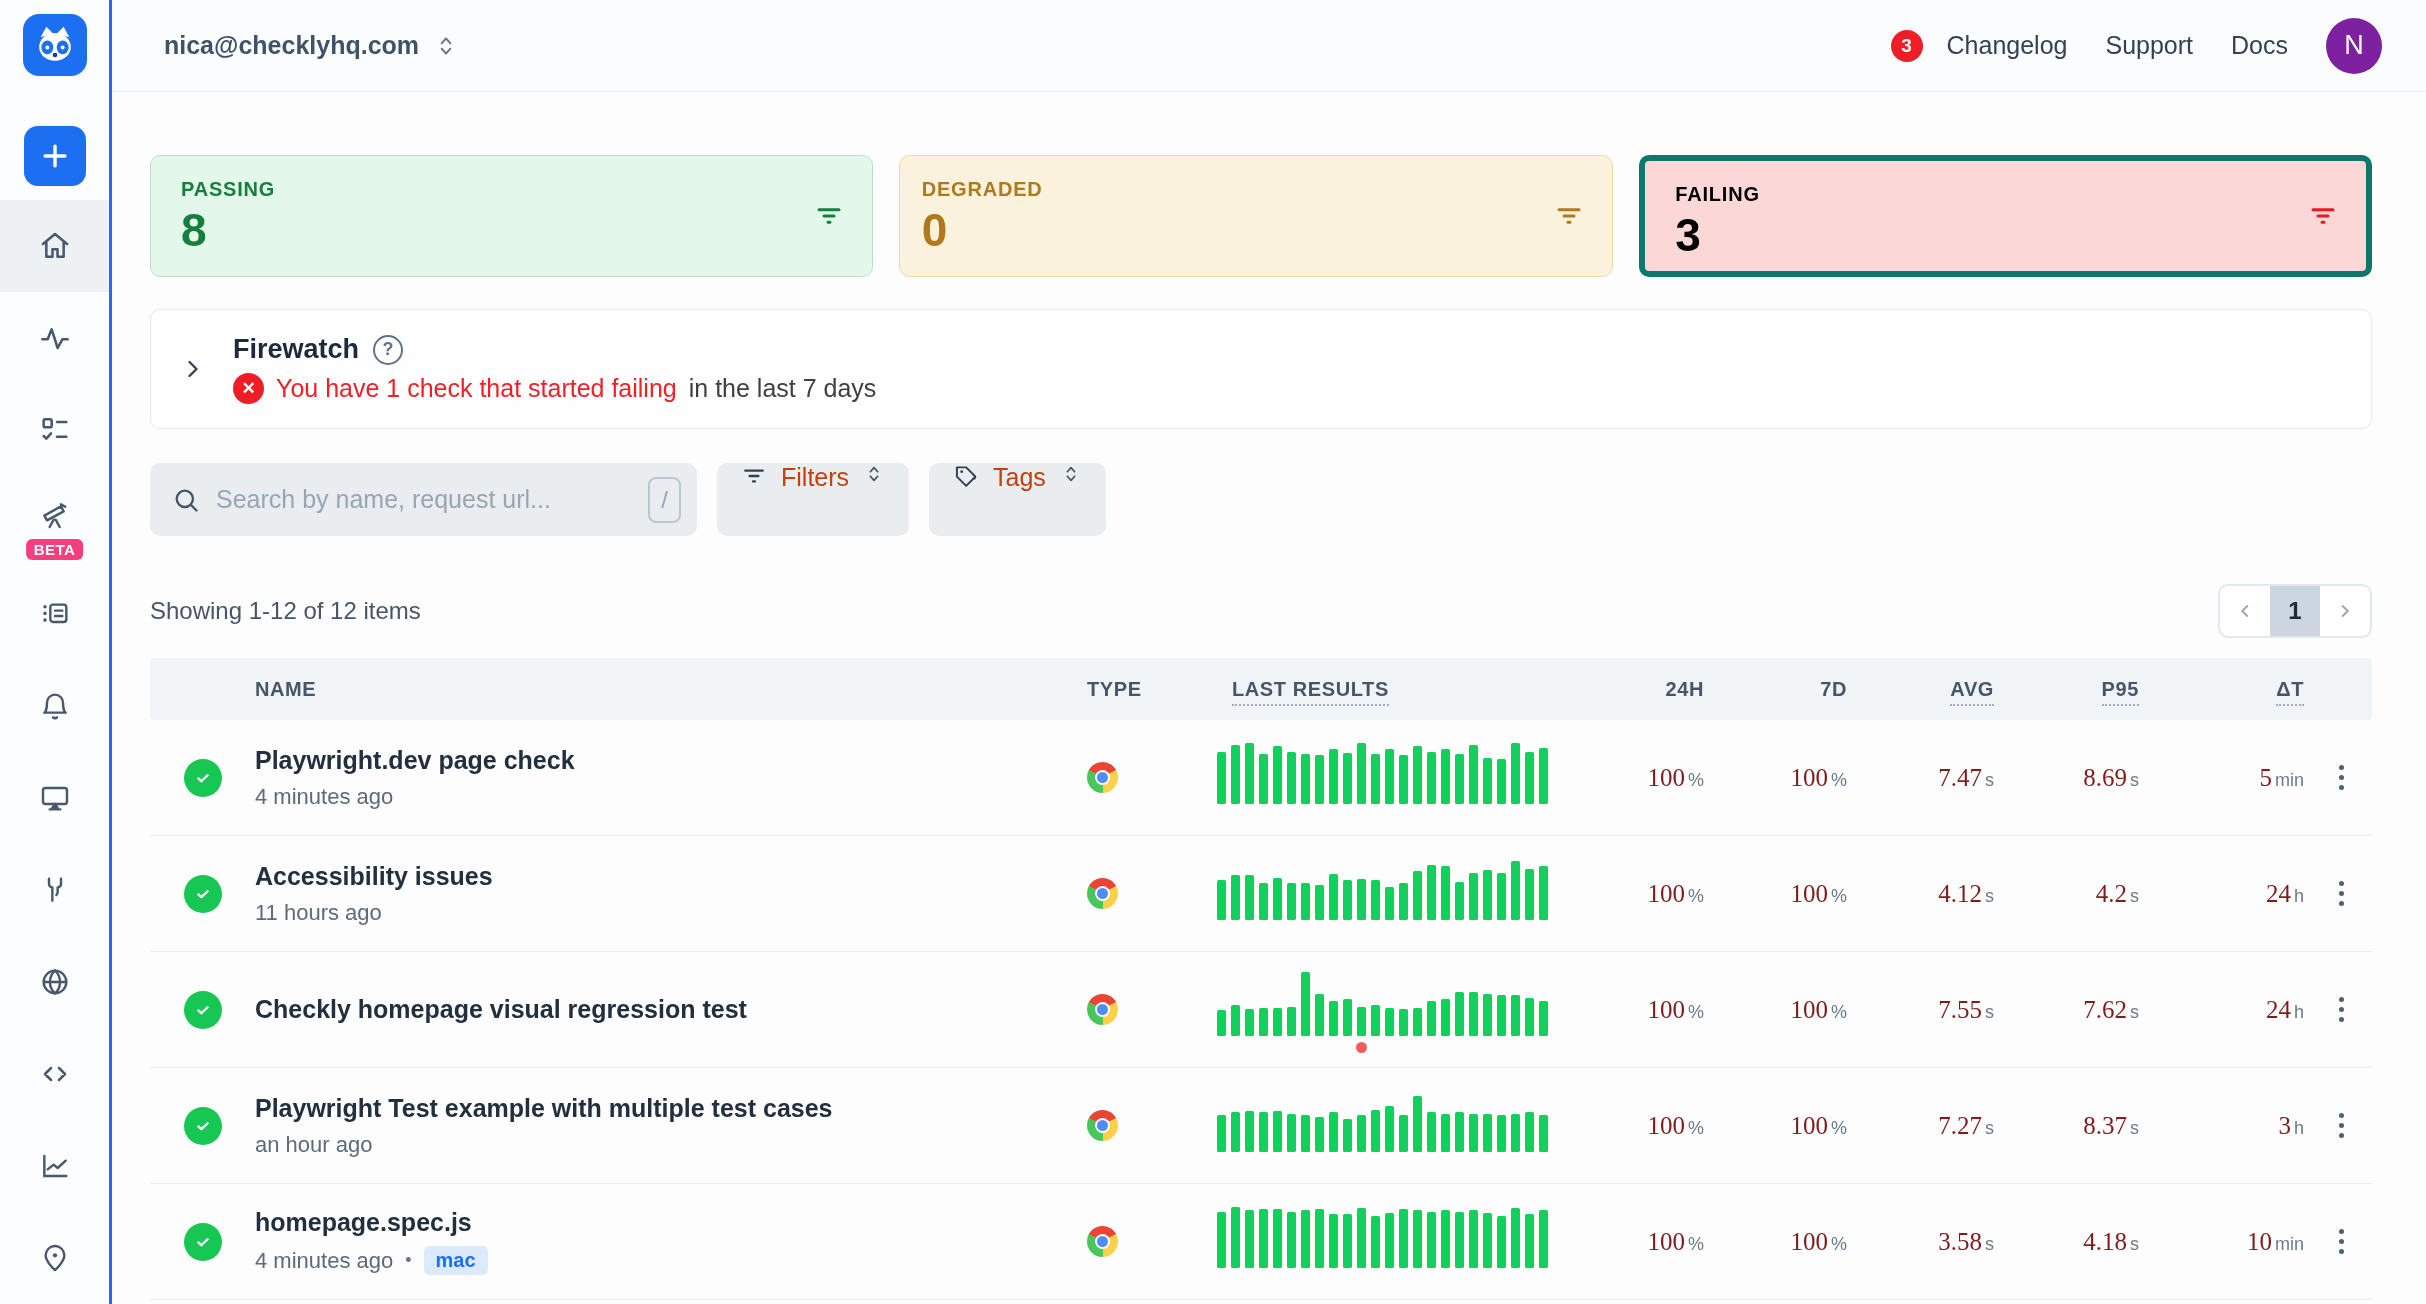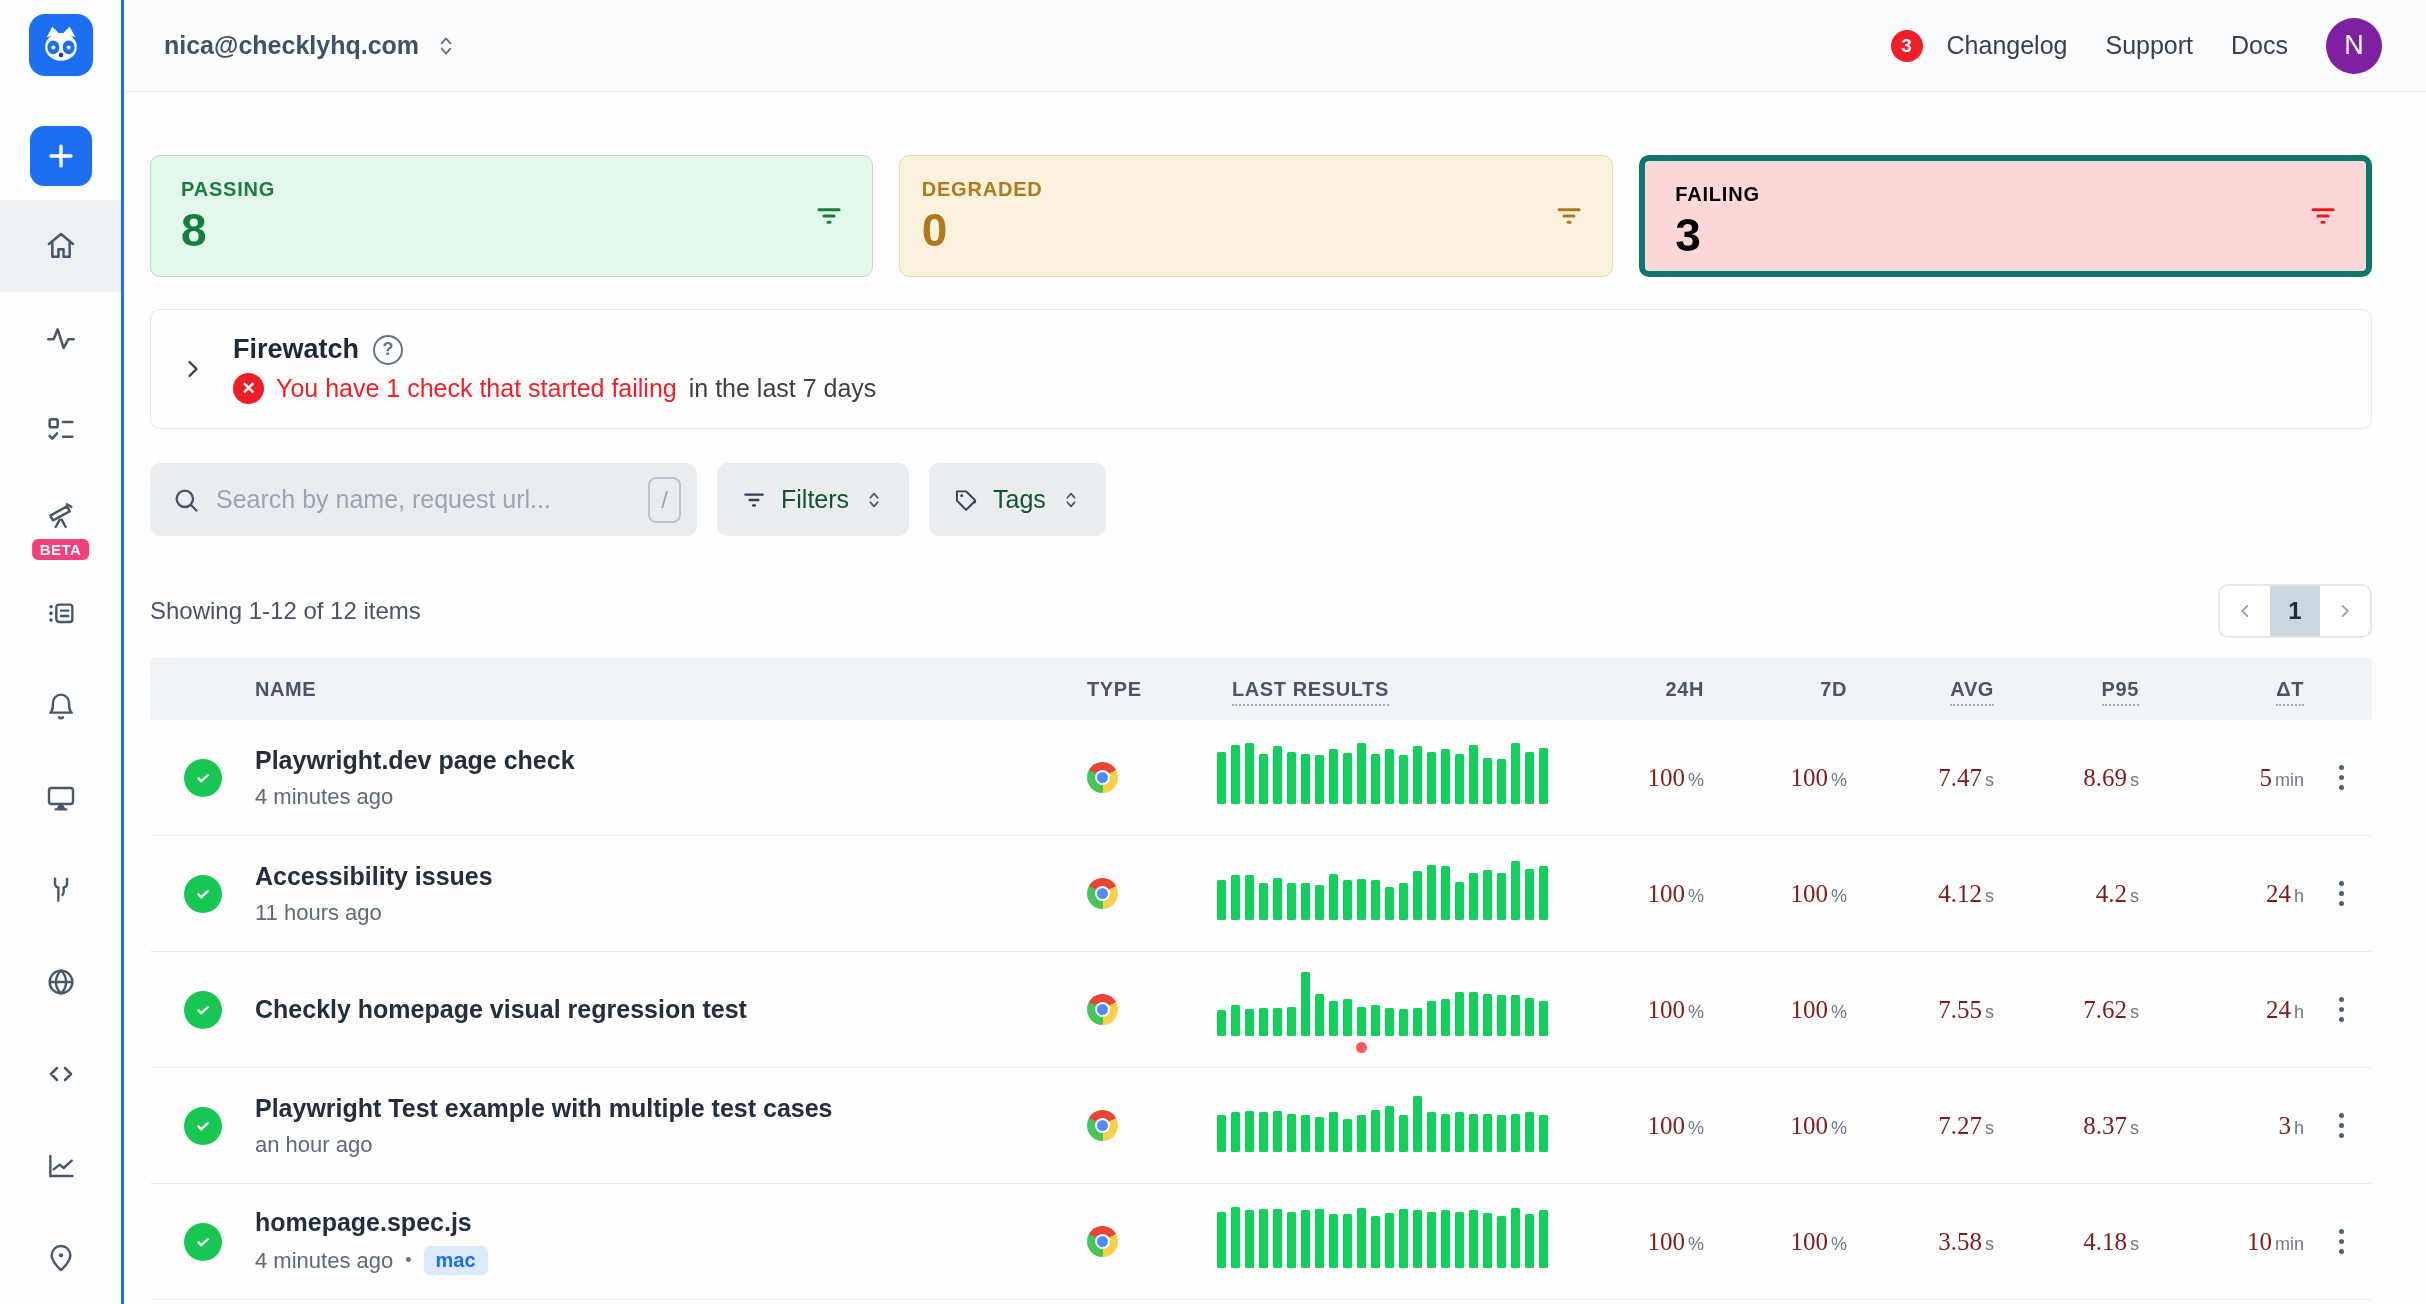--- a/index.html
+++ b/index.html
@@ -4,21 +4,21 @@
 <style>
   * { margin:0; padding:0; box-sizing:border-box; }
   html,body { width:2426px; height:1304px; }
   body {
     font-family:"Liberation Sans", sans-serif;
     background:#fdfdfe; color:#222f3f; overflow:hidden; position:relative;
   }
   svg { display:block; }
 
   
-  .sidebar { position:absolute; left:0; top:0; bottom:0; width:124px;
+  .sidebar { position:absolute; left:0; top:0; bottom:0; width:112px;
     background:#fcfdfe; border-right:3px solid #1d6ff2; z-index:10;
     display:flex; flex-direction:column; align-items:center; }
   .logo { width:64px; height:64px; border-radius:16px; background:#1d6ff2;
     margin-top:14px; display:flex; align-items:center; justify-content:center; }
   .add-btn { width:62px; height:62px; border-radius:14px; background:#1d6ff2;
     margin-top:50px; display:flex; align-items:center; justify-content:center;
     border:none; cursor:pointer; }
   .nav { width:100%; margin-top:14px; display:flex; flex-direction:column; align-items:center; }
   .nav-item { width:100%; height:92px; display:flex; align-items:center;
     justify-content:center; position:relative; cursor:pointer; }
@@ -73,22 +73,22 @@
 
   .toolbar { margin-top:34px; display:flex; gap:20px; }
   .searchbox { width:547px; height:73px; background:#e9edf0; border-radius:10px;
     display:flex; align-items:center; padding:0 16px 0 22px; gap:16px; }
   .searchbox input { flex:1; border:none; outline:none; background:transparent;
     font-size:25px; color:#334155; font-family:"Liberation Sans",sans-serif; }
   .searchbox input::placeholder { color:#98a6b3; }
   .slash-key { width:33px; height:46px; border:2px solid #bac7d3; border-radius:8px;
     color:#98a6b3; font-size:24px; display:flex; align-items:center; justify-content:center; }
   .tool-btn { height:73px; background:#e9edf0; border:none; border-radius:10px;
-    display:flex; align-items:center; gap:14px; padding:0 24px; font-size:25px;
-    color:#14532d; font-family:"Liberation Sans",sans-serif; cursor:pointer; }
+    display:flex; gap:14px; padding:0 24px; font-size:25px;
+    color:#c2410c; font-family:"Liberation Sans",sans-serif; cursor:pointer; }
 
   .list-head { margin-top:48px; display:flex; align-items:center; justify-content:space-between; }
   .summary { font-size:24px; color:#475569; }
   .pager { display:flex; border:2px solid #e2e8f0; border-radius:10px;
     overflow:hidden; background:#fff; }
   .pager-cell { width:50px; height:50px; display:flex; align-items:center;
     justify-content:center; font-size:24px; cursor:pointer; color:#9aa7b6; }
   .pager-cell.current { background:#ccd6e0; color:#1e293b; font-weight:bold; }
 
   .table { margin-top:20px; width:100%; }

